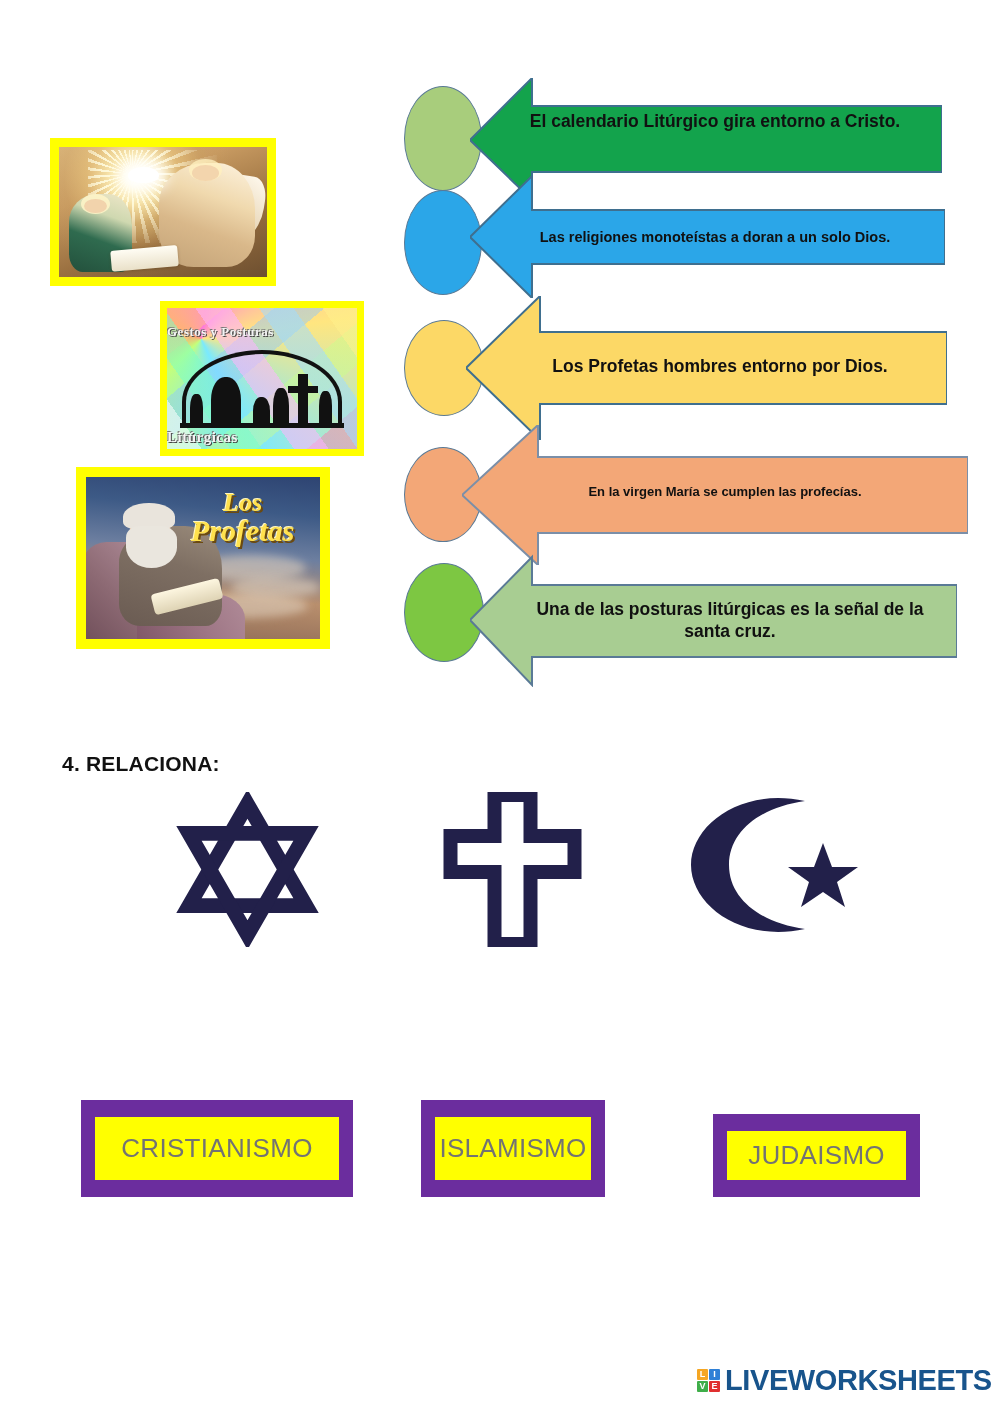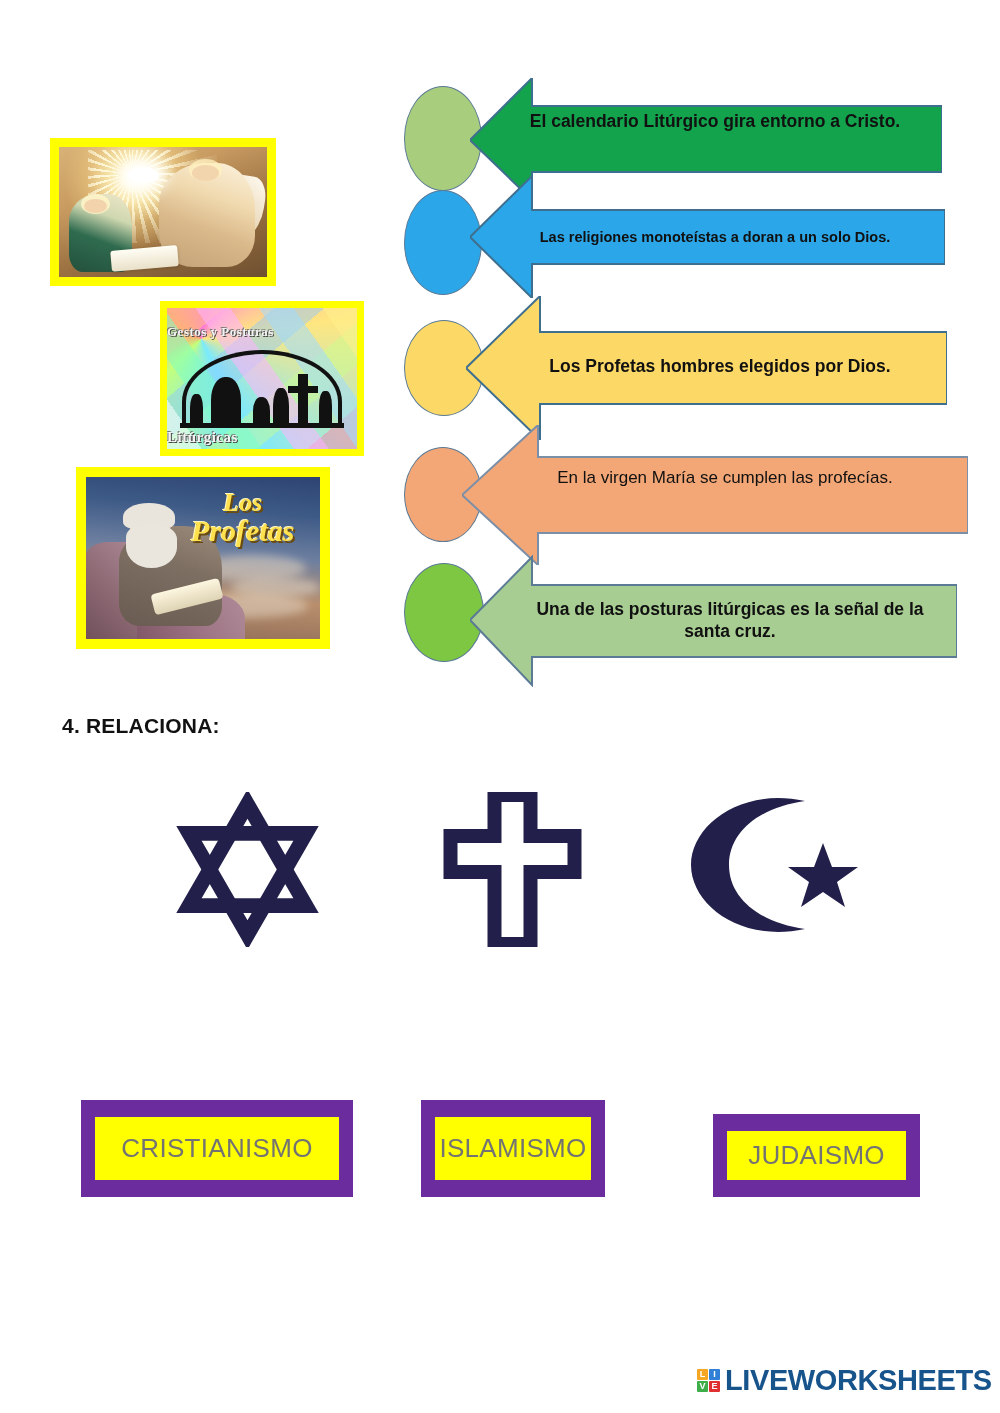--- a/index.html
+++ b/index.html
@@ -408,37 +408,37 @@
       <polygon points="0,61 62,0 62,34 475,34 475,88 62,88 62,122" fill="#2ba6e8" stroke="#3f6f8f" stroke-width="2"></polygon>
     </svg>
   </div>
   <div class="arrow-text" style="left:500px; top:212px; width:430px; height:50px; font-size:14.5px; font-weight:bold;">Las religiones monoteístas a doran a un solo Dios.</div>
 
   <div class="arrow-wrap" style="left:466px; top:296px; width:481px; height:144px;">
     <svg viewBox="0 0 481 144" preserveAspectRatio="none">
       <polygon points="0,72 74,0 74,36 481,36 481,108 74,108 74,144" fill="#fcd866" stroke="#3f6f8f" stroke-width="2"></polygon>
     </svg>
   </div>
-  <div class="arrow-text" style="left:500px; top:340px; width:440px; height:52px; font-size:17.5px; font-weight:bold;">Los Profetas hombres elegidos por Dios.</div>
+  <div class="arrow-text" style="left:500px; top:340px; width:440px; height:52px; font-size:17.5px; font-weight:bold;">Los Profetas hombres entorno por Dios.</div>
 
   <div class="arrow-wrap" style="left:462px; top:425px; width:506px; height:140px;">
     <svg viewBox="0 0 506 140" preserveAspectRatio="none">
       <polygon points="0,70 76,0 76,32 506,32 506,108 76,108 76,140" fill="#f3a777" stroke="#7b8fa8" stroke-width="2"></polygon>
     </svg>
   </div>
-  <div class="arrow-text" style="left:500px; top:452px; width:450px; height:52px; font-size:17px; font-weight:normal;">En la virgen María se cumplen las profecías.</div>
+  <div class="arrow-text" style="left:500px; top:466px; width:450px; height:52px; font-size:13px; font-weight:bold;">En la virgen María se cumplen las profecías.</div>
 
   <div class="arrow-wrap" style="left:470px; top:553px; width:487px; height:134px;">
     <svg viewBox="0 0 487 134" preserveAspectRatio="none">
       <polygon points="0,67 62,4 62,32 487,32 487,104 62,104 62,132" fill="#a8cd92" stroke="#5a7a96" stroke-width="2"></polygon>
     </svg>
   </div>
   <div class="arrow-text" style="left:520px; top:590px; width:420px; height:60px; font-size:17.5px; font-weight:bold;">Una de las posturas litúrgicas es la señal de la santa cruz.</div>
 
-  <div class="heading" style="left:62px; top:714px;text-align:right;">4. RELACIONA:</div>
+  <div class="heading" style="left:62px; top:752px;text-align:right;">4. RELACIONA:</div>
 
   <div class="symbol" style="left:140px; top:792px; width:215px; height:155px;">
     <svg viewBox="0 0 200 180">
       <g fill="none" stroke="#22204a" stroke-width="17" stroke-linejoin="miter">
         <polygon points="100,14 168,132 32,132"></polygon>
         <polygon points="100,166 32,48 168,48"></polygon>
       </g>
     </svg>
   </div>
 

